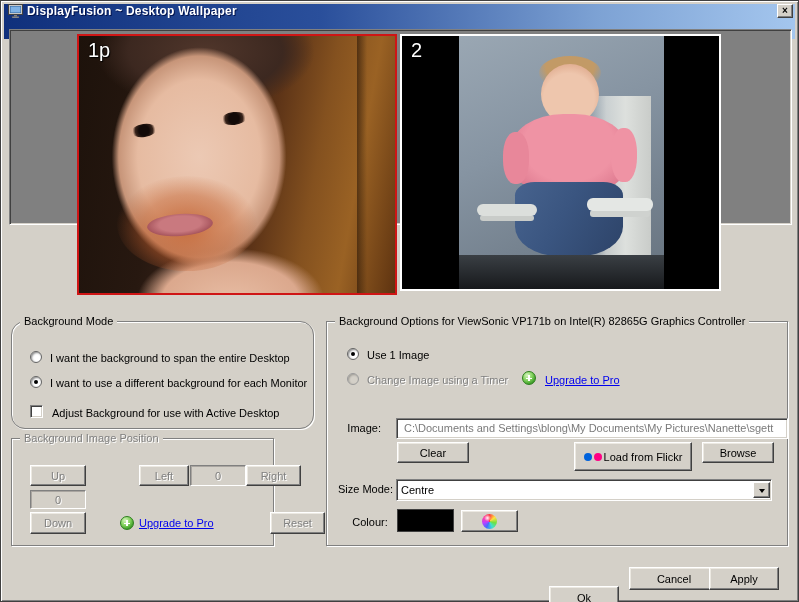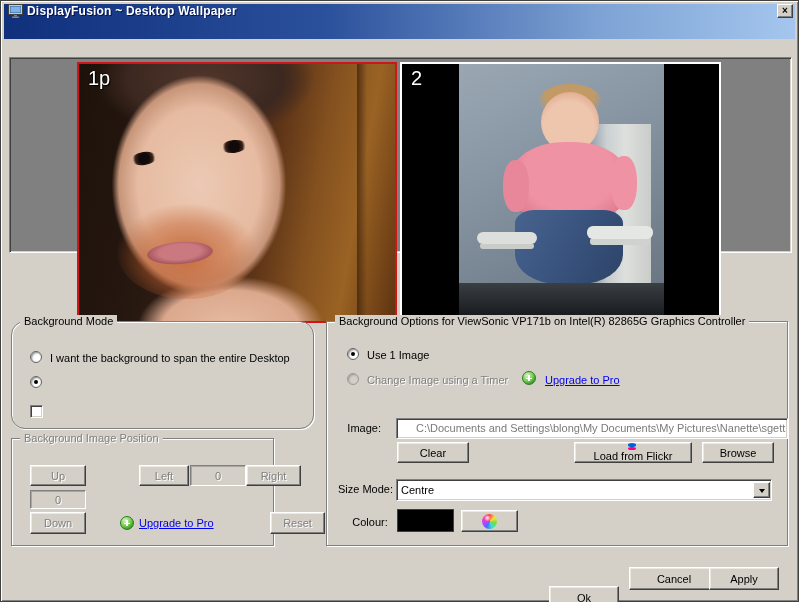--- a/index.html
+++ b/index.html
@@ -32,21 +32,20 @@
     box-shadow: inset -1px -1px 0 #808080;
     font-size:10px; font-weight:bold; line-height:12px; text-align:center;
     color:#000; cursor:default; flex:0 0 auto;
   }
   
   .preview-panel {
     position:absolute; left:8px; top:28px; width:783px; height:196px;
     background:#808080;
     border:1px solid; border-color:#808080 #ffffff #ffffff #808080;
     box-shadow: inset 1px 1px 0 #404040, inset -1px -1px 0 #d4d0c8;
-    margin-top: 28px;
   }
   .monitor { position:absolute; overflow:hidden; }
   .monitor-label {
     position:absolute; left:9px; top:3px; z-index:5;
     color:#fff; font-size:20px; font-weight:normal;
     text-shadow:1px 1px 1px #000, -1px -1px 1px rgba(0,0,0,.45);
   }
   .monitor1 {
     left:67px; top:4px; width:320px; height:261px;
     border:2px solid #cf1515; background:#2a1b12;
@@ -215,21 +214,23 @@
       </div>
       <span class="monitor-label">2</span>
     </div>
   </div>
 
   <div class="groupbox" style="left:10px; top:320px; width:303px; height:108px;border-radius:14px;">
     <span class="legend">Background Mode</span>
     <span class="radio" style="left:18px; top:29px;"></span>
     <span class="ctl-label" style="left:38px; top:30px;">I want the background to span the entire Desktop</span>
     <span class="radio checked" style="left:18px; top:54px;"></span>
+    <span class="ctl-label" style="left:38px; top:55px;">I want to use a different background for each Monitor</span>
     <span class="checkbox" style="left:18px; top:83px;"></span>
+    <span class="ctl-label" style="left:40px; top:85px;">Adjust Background for use with Active Desktop</span>
   </div>
 
   <div class="groupbox" style="left:10px; top:437px; width:263px; height:108px;">
     <span class="legend disabled">Background Image Position</span>
     <div class="btn disabled" style="left:18px; top:26px; width:56px; height:21px;">Up</div>
     <div class="btn disabled" style="left:127px; top:26px; width:50px; height:21px;">Left</div>
     <div class="num-field" style="left:178px; top:26px; width:56px; height:21px;">0</div>
     <div class="btn disabled" style="left:234px; top:26px; width:55px; height:21px;">Right</div>
     <div class="num-field" style="left:18px; top:51px; width:56px; height:19px;">0</div>
     <div class="btn disabled" style="left:18px; top:73px; width:56px; height:22px;">Down</div>
@@ -244,25 +245,25 @@
     <span class="radio checked" style="left:20px; top:26px;"></span>
     <span class="ctl-label" style="left:40px; top:27px;">Use 1 Image</span>
 
     <span class="radio disabled" style="left:20px; top:51px;"></span>
     <span class="ctl-label disabled" style="left:40px; top:52px;">Change Image using a Timer</span>
     <span class="plus-icon" style="left:195px; top:49px;"></span>
     <span class="ctl-label link" style="left:218px; top:52px;">Upgrade to Pro</span>
 
     <span class="ctl-label" style="left:8px; top:100px; width:46px; text-align:right;">Image:</span>
     <div class="sunken" style="position:absolute; left:69px; top:96px; width:392px; height:21px; overflow:hidden;">
-      <span style="display:block; padding:3px 0 0 19px; color:#7a7a7a; white-space:nowrap;">C:\Documents and Settings\blong\My Documents\My Pictures\Nanette\sgett</span>
+      <span style="display:block; padding:3px 0 0 7px; color:#7a7a7a; white-space:nowrap;">C:\Documents and Settings\blong\My Documents\My Pictures\Nanette\sgett</span>
     </div>
 
     <div class="btn" style="left:70px; top:120px; width:72px; height:21px;">Clear</div>
-    <div class="btn" style="left:247px; top:120px; width:118px; height:21px;flex-direction:column;">
+    <div class="btn" style="left:247px; top:120px; width:118px; height:29px;">
       <span class="flickr-dot" style="background:#0063dc;"></span>
       <span class="flickr-dot" style="background:#ff0084;"></span>
       <span>Load from Flickr</span>
     </div>
     <div class="btn" style="left:375px; top:120px; width:72px; height:21px;">Browse</div>
 
     <span class="ctl-label" style="left:8px; top:161px; width:58px; text-align:right;">Size Mode:</span>
     <div class="combo" style="left:69px; top:157px; width:376px; height:22px;">
       <span class="value">Centre</span>
       <span class="drop-btn">

